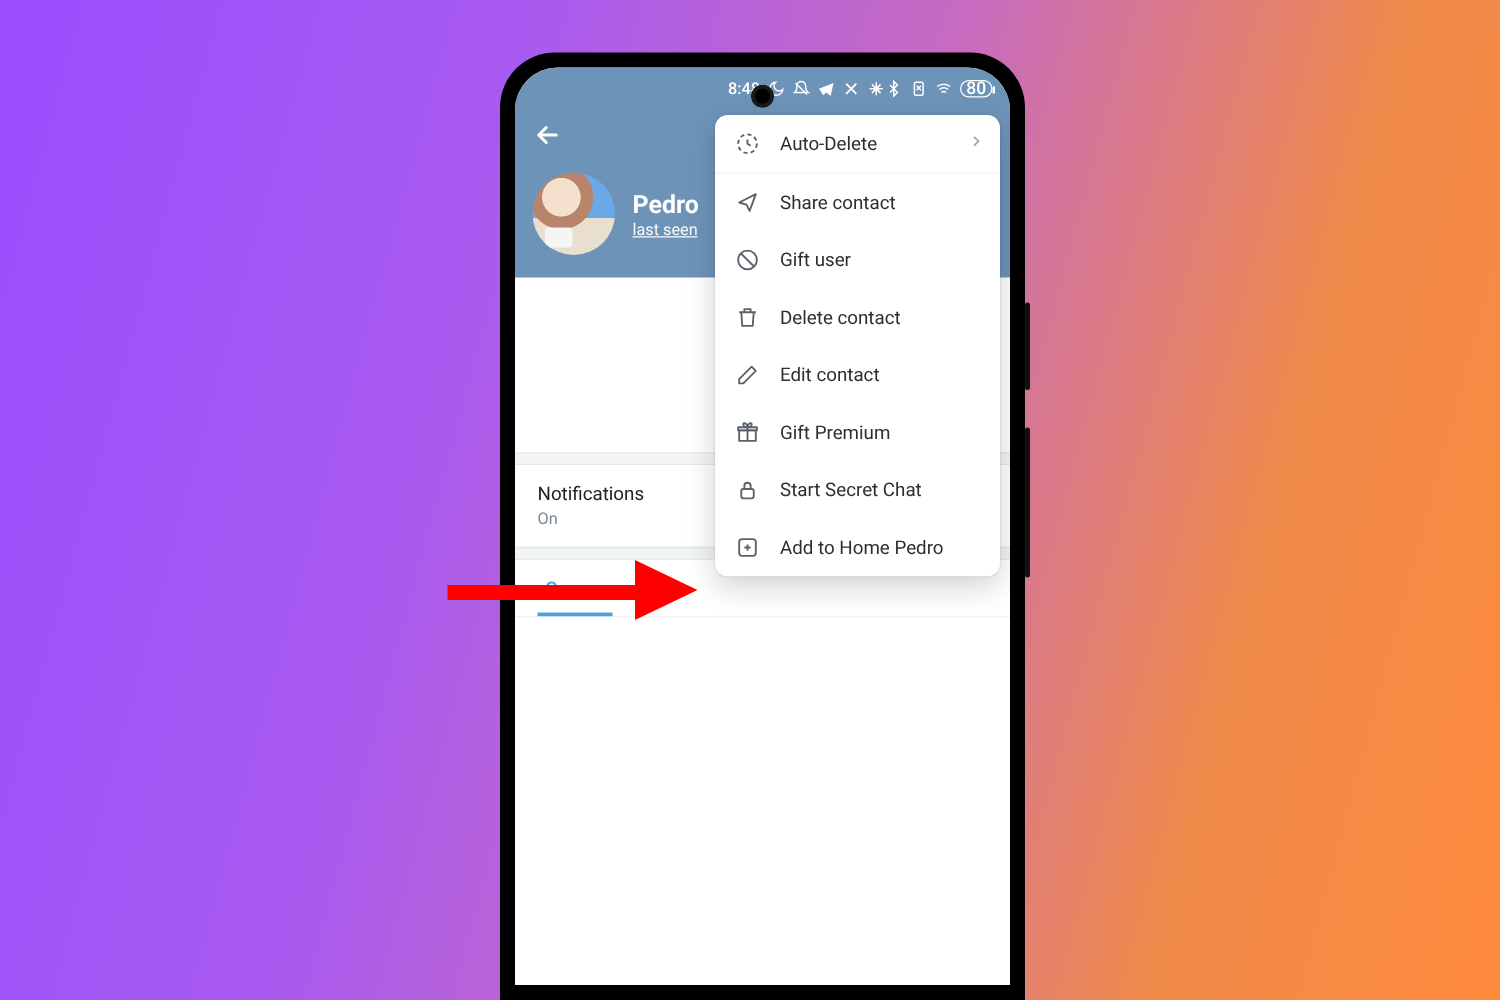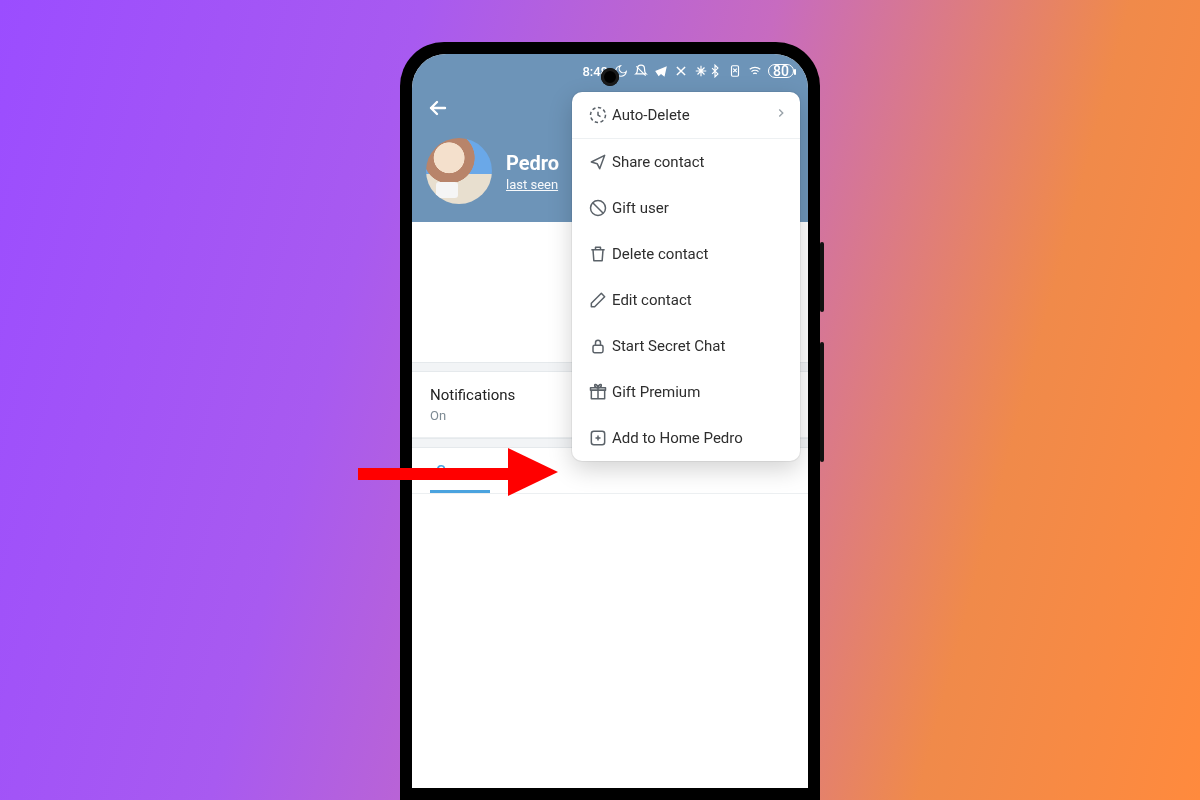--- a/index.html
+++ b/index.html
@@ -68,21 +68,21 @@
   .blank-fill { background:#fff; height: 400px; }
   .divider-thick { height:10px; background:#f2f4f6; border-top:1px solid #e5e9ec; border-bottom:1px solid #e5e9ec; }
   
   .menu {
     position:absolute; right:8px; top:38px;
     width: 228px; background:#fff; border-radius:10px;
     box-shadow: 0 8px 24px rgba(0,0,0,.18), 0 0 0 1px rgba(0,0,0,.05);
     overflow:hidden; z-index: 40;
   }
   .menu-item {
-    display:flex; align-items:center; gap:4px;
+    display:flex; align-items:center; gap:16px;
     padding: 13px 16px; font-size:15px; color:#2e2e2e;
     position:relative;
   }
   .menu-item .mi-icon { width:20px; height:20px; flex:0 0 20px; color:#5b6269; display:flex; align-items:center; justify-content:center;}
   .menu-item .mi-icon svg{ width:20px; height:20px; stroke:#5b6269; }
   .menu-item.sep { border-bottom:1px solid #edf0f2; }
   .menu-item .chev { position:absolute; right:12px; top:50%; transform:translateY(-50%); color:#9aa3aa; }
   
   .arrow {
     position:absolute; left:358px; top:452px; width:210px; height:40px;
@@ -241,39 +241,39 @@
           <span class="mi-icon">
               <svg viewBox="0 0 24 24" fill="none" stroke-width="1.8" stroke="currentColor" stroke-linejoin="round">
                 <path d="M4 20h4L20 8l-4-4L4 16z"></path>
               </svg>
             </span>
           <span>Edit contact</span>
         </div>
         <div class="menu-item">
           <span class="mi-icon">
               <svg viewBox="0 0 24 24" fill="none" stroke-width="1.8" stroke="currentColor" stroke-linejoin="round">
-                <rect x="6" y="11" width="12" height="9" rx="2"></rect>
-                <path d="M9 11V8a3 3 0 016 0v3"></path>
-              </svg>
-            </span>
-          <span>Start Secret Chat</span>
-        </div>
-        <div class="menu-item">
-          <span class="mi-icon">
-              <svg viewBox="0 0 24 24" fill="none" stroke-width="1.8" stroke="currentColor" stroke-linejoin="round">
                 <rect x="4" y="10" width="16" height="10"></rect>
                 <rect x="3" y="7" width="18" height="3"></rect>
                 <path d="M12 7v13M12 7c-2 0-4-1-4-3s4-1 4 3zM12 7c2 0 4-1 4-3s-4-1-4 3z"></path>
               </svg>
             </span>
           <span>Gift Premium</span>
         </div>
         <div class="menu-item">
           <span class="mi-icon">
               <svg viewBox="0 0 24 24" fill="none" stroke-width="1.8" stroke="currentColor" stroke-linejoin="round">
+                <rect x="6" y="11" width="12" height="9" rx="2"></rect>
+                <path d="M9 11V8a3 3 0 016 0v3"></path>
+              </svg>
+            </span>
+          <span>Start Secret Chat</span>
+        </div>
+        <div class="menu-item">
+          <span class="mi-icon">
+              <svg viewBox="0 0 24 24" fill="none" stroke-width="1.8" stroke="currentColor" stroke-linejoin="round">
                 <rect x="4" y="4" width="16" height="16" rx="3"></rect>
                 <path d="M12 9v6M9 12h6"></path>
               </svg>
             </span>
           <span>Add to Home Pedro</span>
         </div>
       </div>
 
     </div>
   </div>

